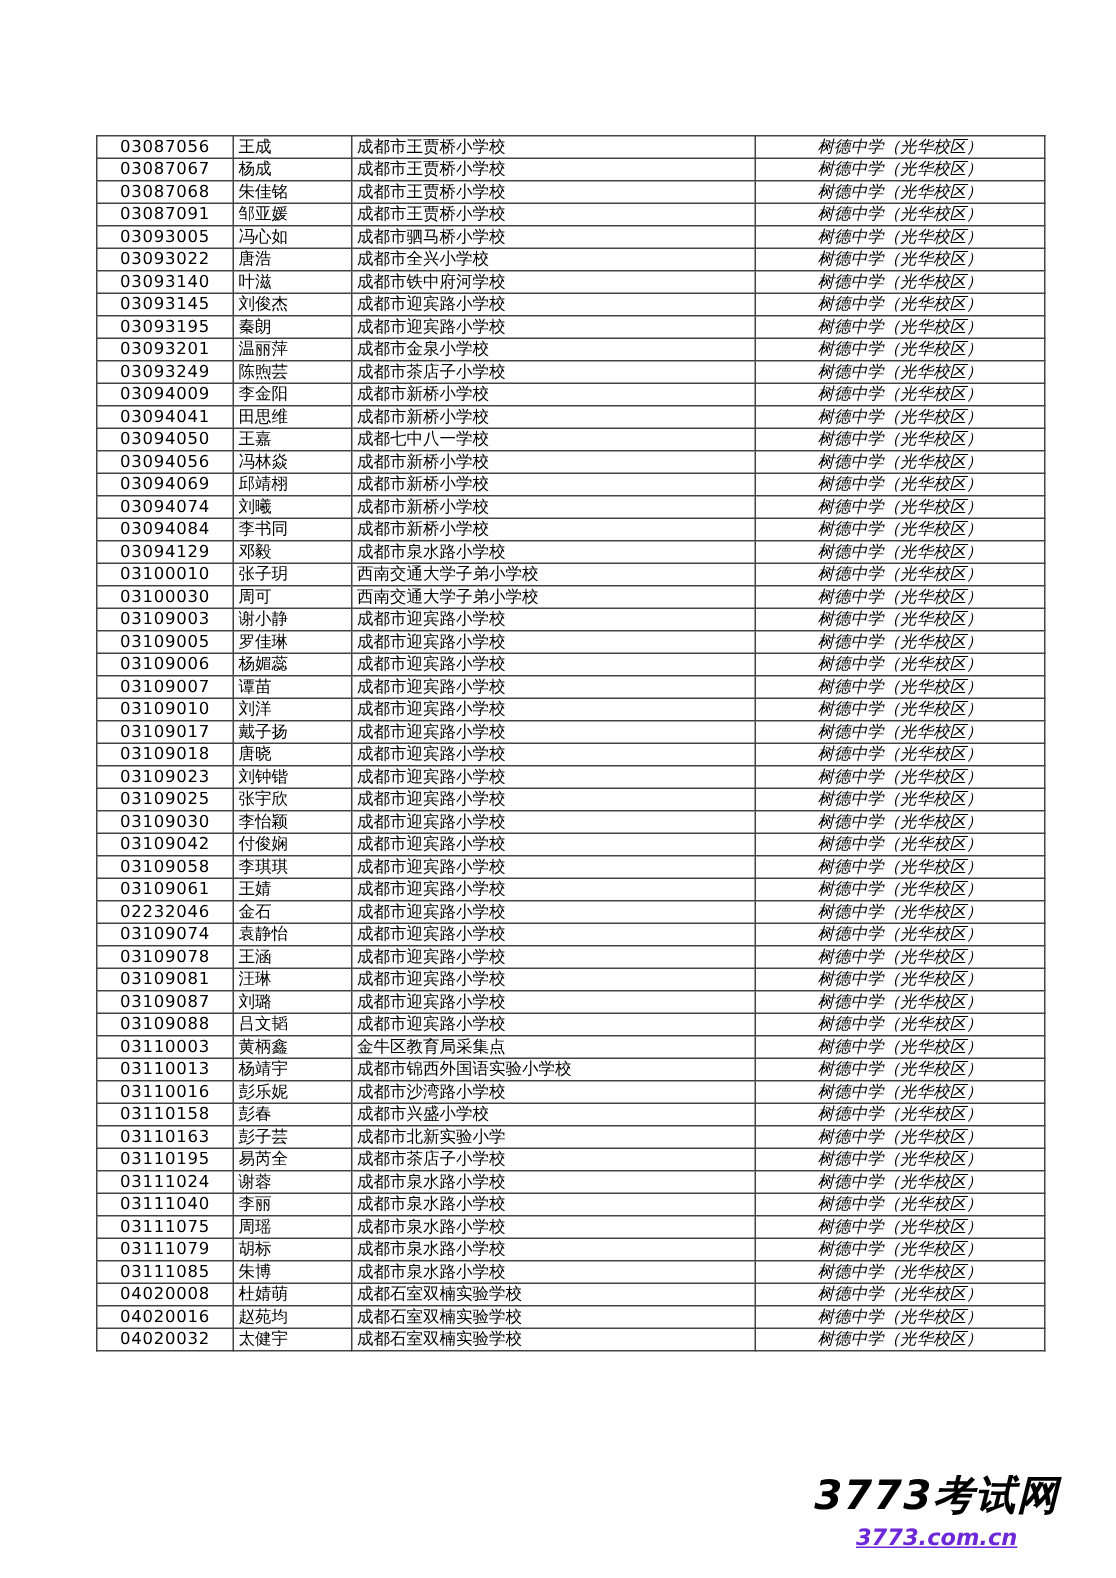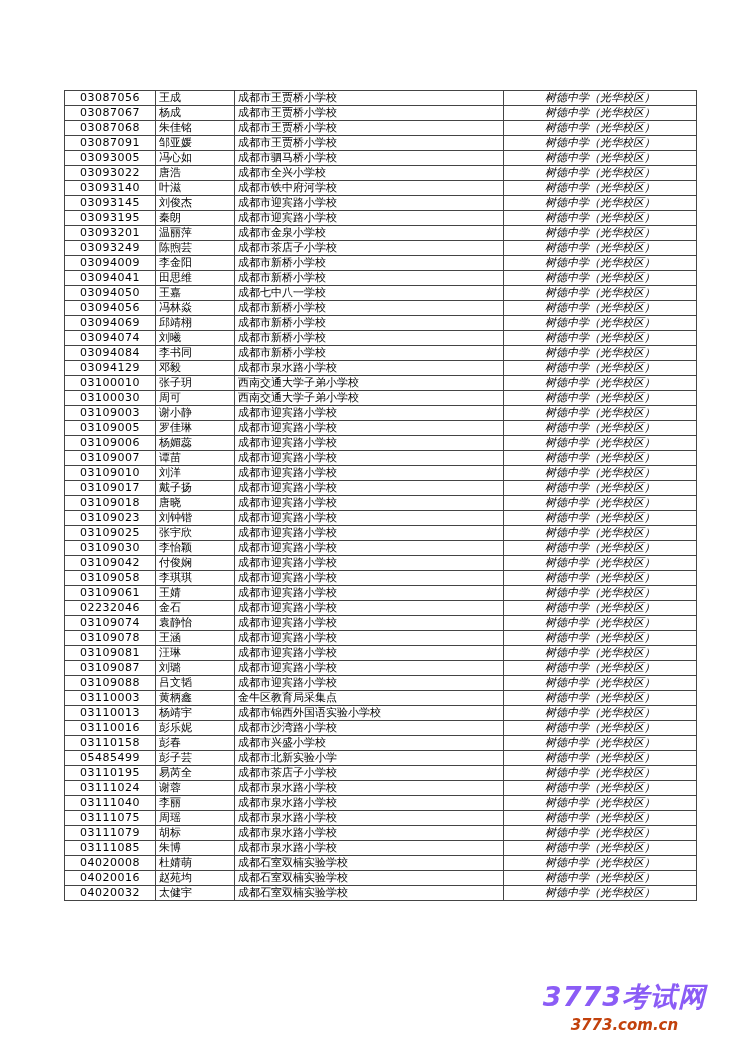--- a/index.html
+++ b/index.html
@@ -317,21 +317,21 @@
           <td class="c2">成都市沙湾路小学校</td>
           <td class="c3">树德中学（光华校区）</td>
         </tr>
         <tr>
           <td class="c0">03110158</td>
           <td class="c1">彭春</td>
           <td class="c2">成都市兴盛小学校</td>
           <td class="c3">树德中学（光华校区）</td>
         </tr>
         <tr>
-          <td class="c0">05485499</td>
+          <td class="c0">03110163</td>
           <td class="c1">彭子芸</td>
           <td class="c2">成都市北新实验小学</td>
           <td class="c3">树德中学（光华校区）</td>
         </tr>
         <tr>
           <td class="c0">03110195</td>
           <td class="c1">易芮全</td>
           <td class="c2">成都市茶店子小学校</td>
           <td class="c3">树德中学（光华校区）</td>
         </tr>
@@ -380,17 +380,17 @@
         <tr>
           <td class="c0">04020032</td>
           <td class="c1">太健宇</td>
           <td class="c2">成都石室双楠实验学校</td>
           <td class="c3">树德中学（光华校区）</td>
         </tr>
       </tbody>
   </table>
 
   <div class="watermark">
-    <div class="wm-name" style="color: #8b5cf6;">3773考试网</div>
-    <div class="wm-url" style="color: #c2410c;">3773.com.cn</div>
+    <div class="wm-name" style="color: #000000;">3773考试网</div>
+    <div class="wm-url" style="color: #6d28d9; text-decoration: underline;">3773.com.cn</div>
   </div>
 
 </div>
 
 </body></html>

